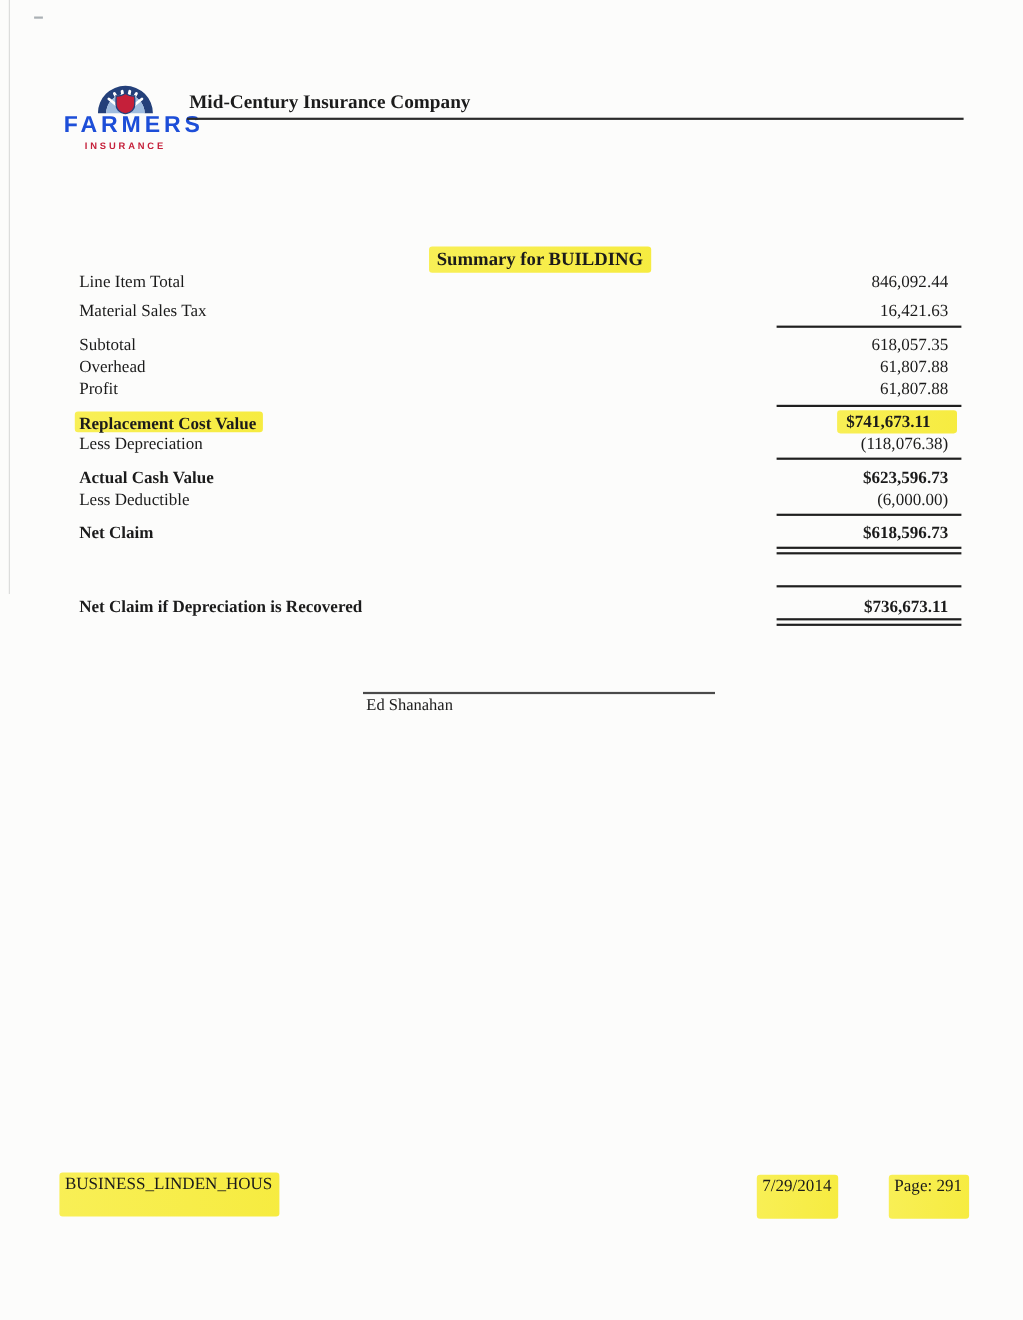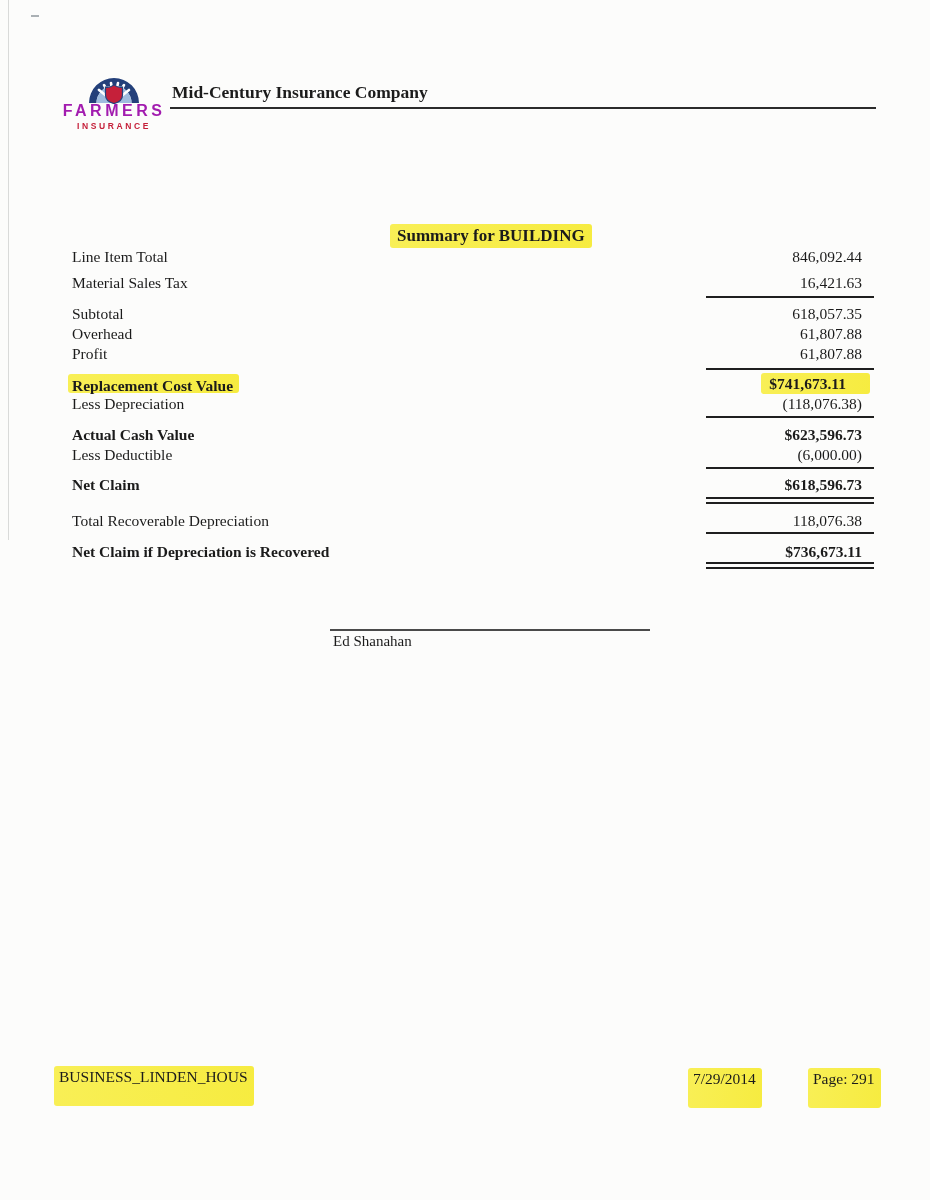--- a/index.html
+++ b/index.html
@@ -12,21 +12,21 @@
     overflow:hidden;
   }
   
   .scan-edge-left{position:absolute;left:8px;top:0;width:1px;height:540px;background:#d9dad9;}
   .scan-mark{position:absolute;left:31px;top:15px;width:8px;height:2px;background:#aab0b4;}
 
   
   .logo{position:absolute;left:58px;top:76px;width:112px;text-align:center;}
   .logo svg{display:block;margin:0 auto;}
   .logo-farmers{font-family:"Liberation Sans","DejaVu Sans",sans-serif;font-weight:bold;
-    font-size:16px;letter-spacing:3.5px;color:#a21caf;margin-top:-2px;}
+    font-size:21px;letter-spacing:3.5px;color:#1d4ed8;margin-top:-2px;}
   .logo-insurance{font-family:"Liberation Sans","DejaVu Sans",sans-serif;font-weight:bold;
     font-size:8.5px;letter-spacing:2.6px;color:#c5203a;margin-top:1px;}
   .company-title{position:absolute;left:172px;top:82px;margin:0;
     font-size:17.5px;font-weight:bold;color:#1b1b1b;text-align:right;}
   .header-rule{position:absolute;left:170px;top:107px;width:706px;height:2px;background:#2b2b2b;}
 
   
   .hl{background:linear-gradient(97deg, rgba(248,238,72,0.92), rgba(246,235,58,0.97));
       border-radius:3px;box-decoration-break:clone;}
 
@@ -134,24 +134,20 @@
     <span class="val">(6,000.00)</span>
   </div>
   <div class="vrule" style="top:467px"></div>
 
   <div class="row b" style="top:475px">
     <span class="lbl">Net Claim</span>
     <span class="val">$618,596.73</span>
   </div>
   <div class="vrule2" style="top:497px"></div>
 
-  <div class="row" style="top:511px">
-    <span class="lbl">Total Recoverable Depreciation</span>
-    <span class="val">118,076.38</span>
-  </div>
   <div class="vrule" style="top:532px"></div>
 
   <div class="row b" style="top:542px">
     <span class="lbl">Net Claim if Depreciation is Recovered</span>
     <span class="val">$736,673.11</span>
   </div>
   <div class="vrule2" style="top:562px"></div>
 
   <div class="sig-line"></div>
   <div class="sig-name">Ed Shanahan</div>

